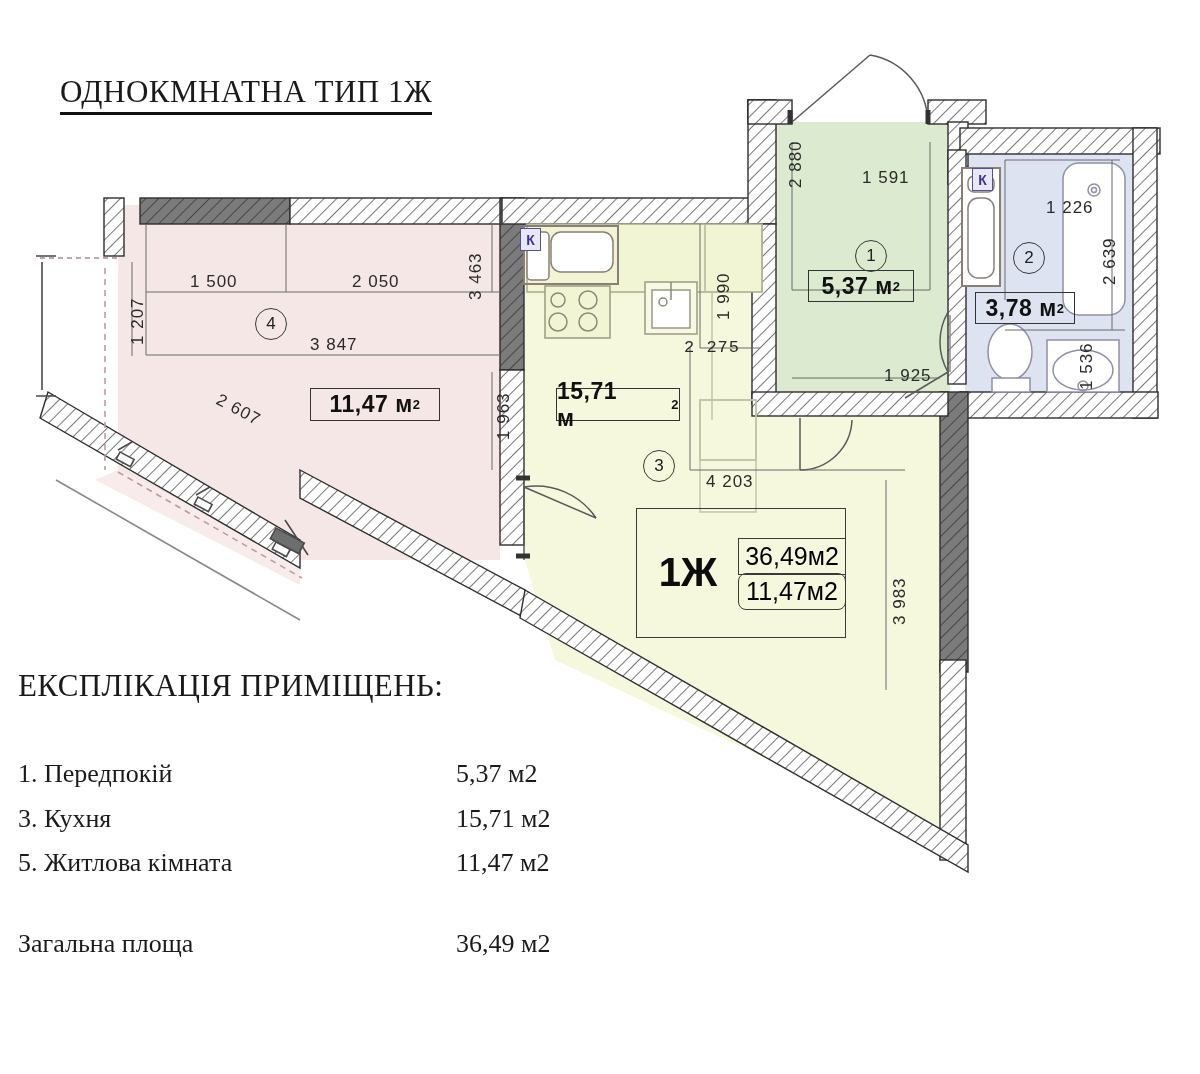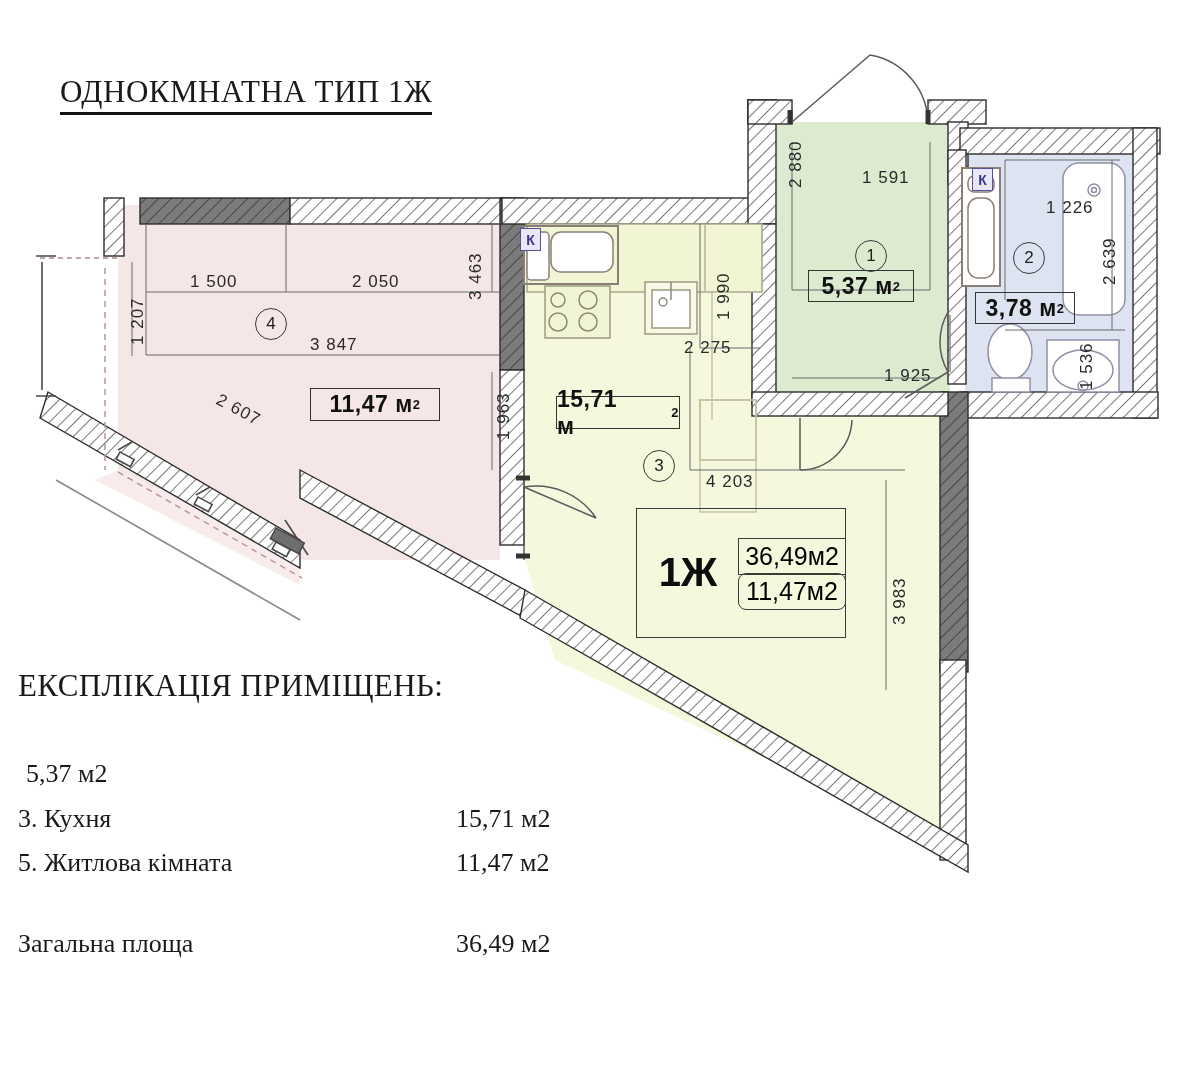--- a/index.html
+++ b/index.html
@@ -271,25 +271,25 @@
   <div class="lab dim" style="left:310px;top:335px;">3 847</div>
   <div class="lab dim" style="left:222px;top:390px;transform:rotate(28deg);transform-origin:0 0;">2 607</div>
   <div class="lab dim v" style="left:494px;top:440px;transform:rotate(-90deg);">1 963</div>
   <div class="numcirc" style="left:255px;top:308px;">4</div>
   <div class="area-box" style="left:310px;top:388px;width:128px;height:31px;">
     <span>11,47 м</span>
       <sup>2</sup>
   </div>
 
   <div class="lab dim v" style="left:714px;top:320px;transform:rotate(-90deg);">1 990</div>
-  <div class="lab dim" style="left:684px;top:338px;">2 275</div>
+  <div class="lab dim" style="left:684px;top:338px;font-family:Liberation Mono, monospace;">2 275</div>
   <div class="lab dim" style="left:706px;top:472px;">4 203</div>
   <div class="lab dim v" style="left:890px;top:625px;transform:rotate(-90deg);">3 983</div>
   <div class="numcirc" style="left:643px;top:450px;">3</div>
-  <div class="area-box" style="left:556px;top:396px;width:122px;height:31px;gap:36px;">
+  <div class="area-box" style="left:556px;top:388px;width:122px;height:31px;gap:36px;">
     <span>15,71 м</span>
       <sup>2</sup>
   </div>
 
   <div class="lab dim v" style="left:786px;top:188px;transform:rotate(-90deg);">2 880</div>
   <div class="lab dim" style="left:862px;top:168px;">1 591</div>
   <div class="lab dim" style="left:884px;top:366px;">1 925</div>
   <div class="numcirc" style="left:855px;top:240px;">1</div>
   <div class="area-box" style="left:808px;top:270px;width:104px;height:30px;">
     <span>5,37 м</span>
@@ -310,20 +310,21 @@
 
   <div class="stampbox" style="left:636px;top:508px;width:208px;height:128px;"></div>
   <div class="stamp-main" style="left:636px;top:508px;width:104px;height:128px;">1Ж</div>
   <div class="stamp-cell" style="left:738px;top:538px;width:106px;height:35px;">36,49м2</div>
   <div class="stamp-cell" style="left:738px;top:573px;width:106px;height:35px;border-radius:8px;">11,47м2</div>
 
   <div class="legend">
     <div class="legend-title">ЕКСПЛІКАЦІЯ ПРИМІЩЕНЬ:</div>
 
     <div class="legend-row">
+      <span class="lbl">1. Передпокій</span>
       <span class="val">5,37 м2</span>
     </div>
     <div class="legend-row">
       <span class="lbl">3. Кухня</span>
       <span class="val">15,71 м2</span>
     </div>
     <div class="legend-row">
       <span class="lbl">5. Житлова кімната</span>
       <span class="val">11,47 м2</span>
     </div>

